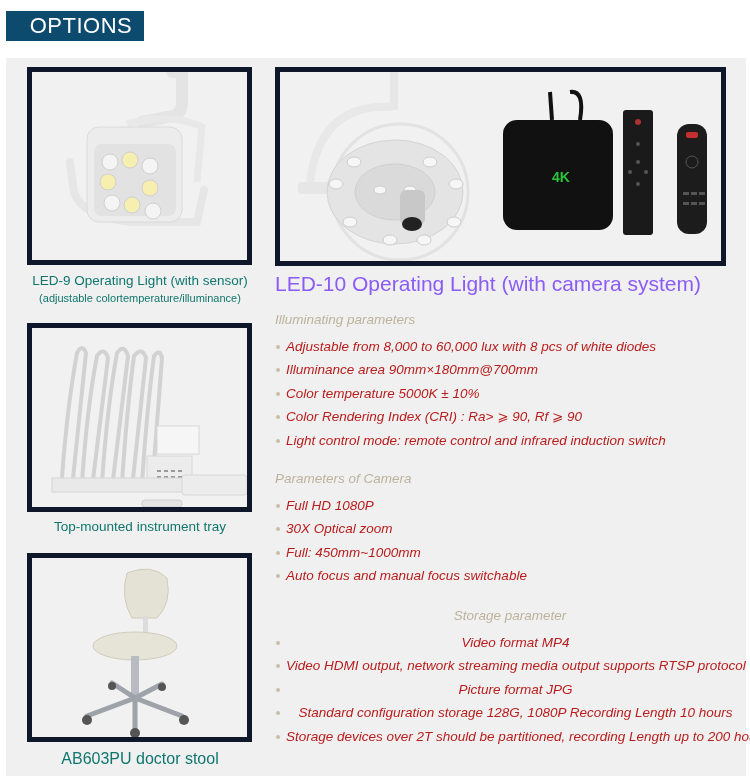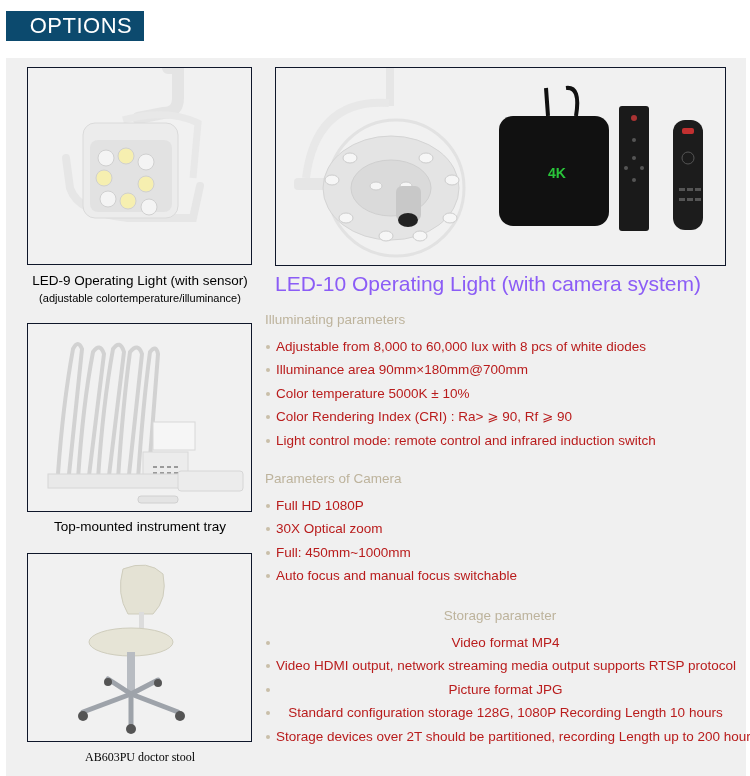--- a/index.html
+++ b/index.html
@@ -9,27 +9,27 @@
   .badge {
     position: absolute; left: 6px; top: 11px; width: 138px; height: 30px;
     background: #0c4a6e; color: #fff; font-size: 22px; letter-spacing: 0.5px;
     display: flex; align-items: center; justify-content: center; padding-left: 12px;
   }
   .panel {
     position: absolute; left: 6px; top: 58px; width: 740px; height: 718px;
     background: #f0f0f0;
   }
   .imgbox {
-    position: absolute; border: 1px solid #0f172a; background: #f1f1f1; overflow: hidden;
-  }
-  .caption { position: absolute; text-align: center; color: #000000; font-size: 13.5px; }
+    position: absolute; border: 5px solid #0f172a; background: #f1f1f1; overflow: hidden;
+  }
+  .caption { position: absolute; text-align: center; color: #0f766e; font-size: 13.5px; }
   .caption.small { font-size: 11px; }
 
   .main-title { position: absolute; left: 275px; top: 272px; font-size: 21px; color: #8b5cf6; }
-  .section { position: absolute; left: 265px; width: 470px; }
+  .section { position: absolute; left: 275px; width: 470px; font-style: italic; }
   .sec-title { font-size: 13.5px; color: #bdb39c; margin-bottom: 8px; }
   .bullets li {
     list-style: none; font-size: 13.5px; color: #b91c1c; line-height: 23.4px; white-space: nowrap;
     position: relative; padding-left: 11px;
   }
   .bullets li::before {
     content: ""; position: absolute; left: 1px; top: 10px; width: 4px; height: 4px;
     border-radius: 50%; background: #c9bfa9;
   }
 </style>
@@ -105,21 +105,21 @@
     </g>
     <g fill="#555">
       <circle cx="55" cy="162" r="5"></circle>
         <circle cx="152" cy="162" r="5"></circle>
       <circle cx="80" cy="128" r="4"></circle>
         <circle cx="130" cy="129" r="4"></circle>
       <circle cx="103" cy="175" r="5"></circle>
     </g>
   </svg>
 </div>
-<div class="caption small" style="left:20px;top:750px;width:240px;font-size:12px;font-family:Liberation Serif, serif;">AB603PU doctor stool</div>
+<div class="caption small" style="left:20px;top:750px;width:240px;font-size:16px;">AB603PU doctor stool</div>
 
 <div class="imgbox" style="left:275px;top:67px;width:451px;height:199px;">
   <svg width="451" height="199" viewBox="0 0 451 199">
     <rect x="110" y="0" width="8" height="38" fill="#e6e6e6"></rect>
     <path d="M113 35 Q40 30 30 110" stroke="#e8e8e8" stroke-width="8" fill="none"></path>
     <rect x="18" y="110" width="55" height="12" rx="4" fill="#e6e6e6"></rect>
     <circle cx="120" cy="120" r="68" fill="none" stroke="#e2e2e2" stroke-width="3"></circle>
     <ellipse cx="115" cy="120" rx="68" ry="52" fill="#e4e4e4" stroke="#d4d4d4"></ellipse>
     <ellipse cx="115" cy="120" rx="40" ry="28" fill="#dadada" stroke="#cfcfcf"></ellipse>
     <g fill="#f6f6f6" stroke="#cccccc">

